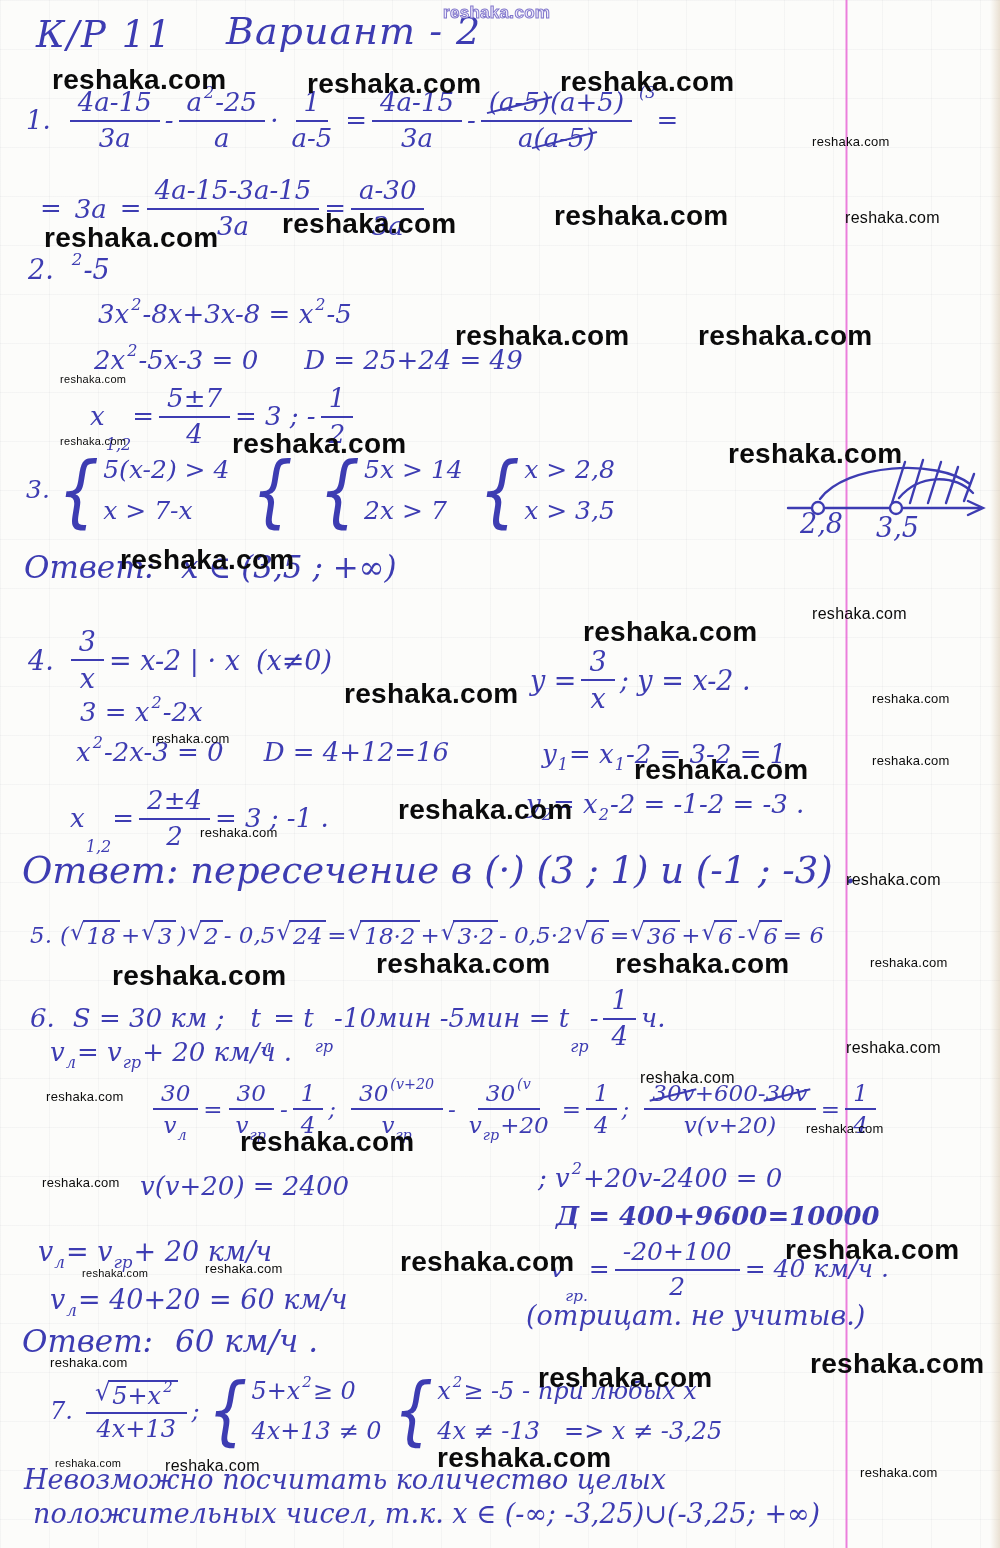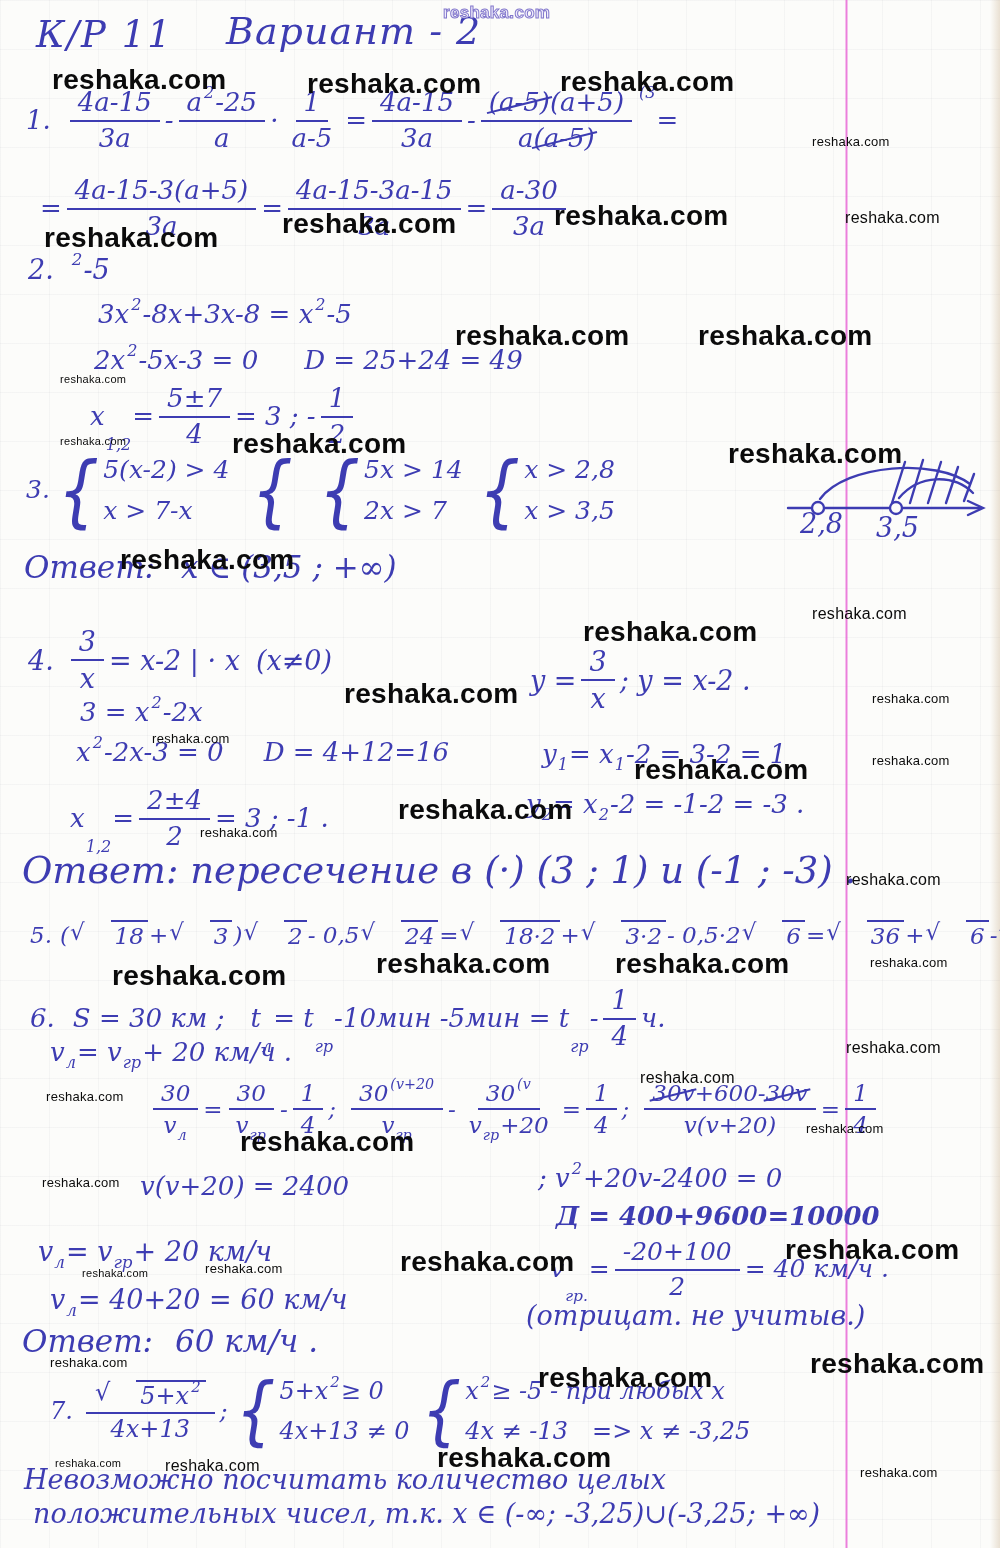--- a/index.html
+++ b/index.html
@@ -35,21 +35,21 @@
   .header-right{left:226px;top:10px;font-size:38px;letter-spacing:1px;}
   .tok-txt{display:inline-block;}
   .tok-gap{display:inline-block;height:1px;flex:0 0 auto;}
   .tok-sup{font-size:0.62em;align-self:flex-start;margin:-0.25em 1px 0 2px;}
   .tok-sub{font-size:0.62em;align-self:flex-end;margin:0 1px -0.3em 1px;}
   .tok-frac{display:inline-flex;flex-direction:column;align-items:center;margin:0 5px;flex:0 0 auto;}
   .frac-num{display:flex;align-items:center;justify-content:center;padding:0 8px 2px;border-bottom:2.5px solid currentColor;}
   .frac-den{display:flex;align-items:center;justify-content:center;padding:2px 8px 0;}
   .tok-sqrt{display:inline-flex;align-items:flex-start;margin:0 1px;flex:0 0 auto;}
   .sqrt-sign{transform:translateY(-1px);margin-right:-2px;}
-  .sqrt-body{border-top:2px solid currentColor;padding:1px 4px 0;display:inline-flex;align-items:center;margin-left:28px;}
+  .sqrt-body{border-top:2px solid currentColor;padding:1px 4px 0;display:inline-flex;align-items:center;}
   .tok-sys{display:inline-flex;align-items:center;margin:0 4px;flex:0 0 auto;}
   .sys-brace{font-family:"DejaVu Sans",sans-serif;font-weight:200;font-size:2.6em;line-height:1;transform:scaleY(1.2);margin-right:4px;}
   .sys-col{display:flex;flex-direction:column;gap:12px;}
   .sys-row{display:flex;align-items:center;white-space:nowrap;}
   .tok-strike{position:relative;display:inline-block;}
   .tok-strike::after{
     content:"";position:absolute;left:-3px;right:-3px;top:52%;
     border-top:2.5px solid currentColor;transform:rotate(-14deg);
   }
   
@@ -127,23 +127,20 @@
             <span class="tok-txt">a</span>
             <span class="tok-strike">(a-5)</span>
           </span>
         </span>
         <span class="tok-sup">(3</span>
         <span class="tok-txt"> =</span>
       </div>
       <div class="hw" style="left: 40px; top: 176px; font-size: 26px;">
         <span class="tok-txt">= </span>
         <span class="tok-frac">
-          <span class="frac-num">
-            <span class="tok-txt">4a-15-3(a+5)</span>
-          </span>
           <span class="frac-den">
             <span class="tok-txt">3a</span>
           </span>
         </span>
         <span class="tok-txt"> = </span>
         <span class="tok-frac">
           <span class="frac-num">
             <span class="tok-txt">4a-15-3a-15</span>
           </span>
           <span class="frac-den">

